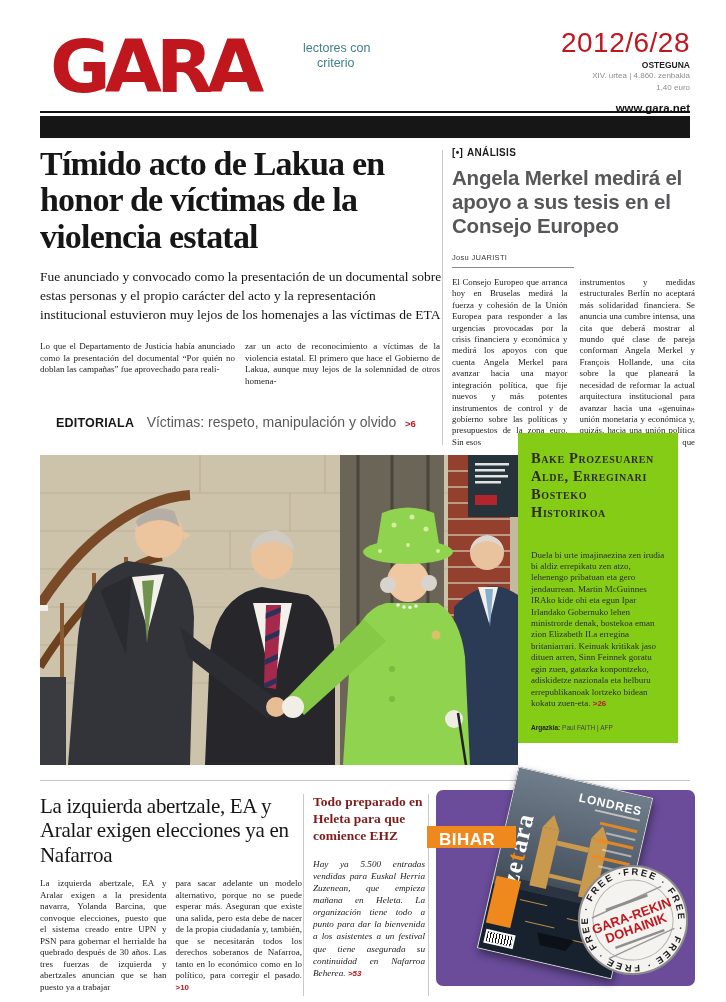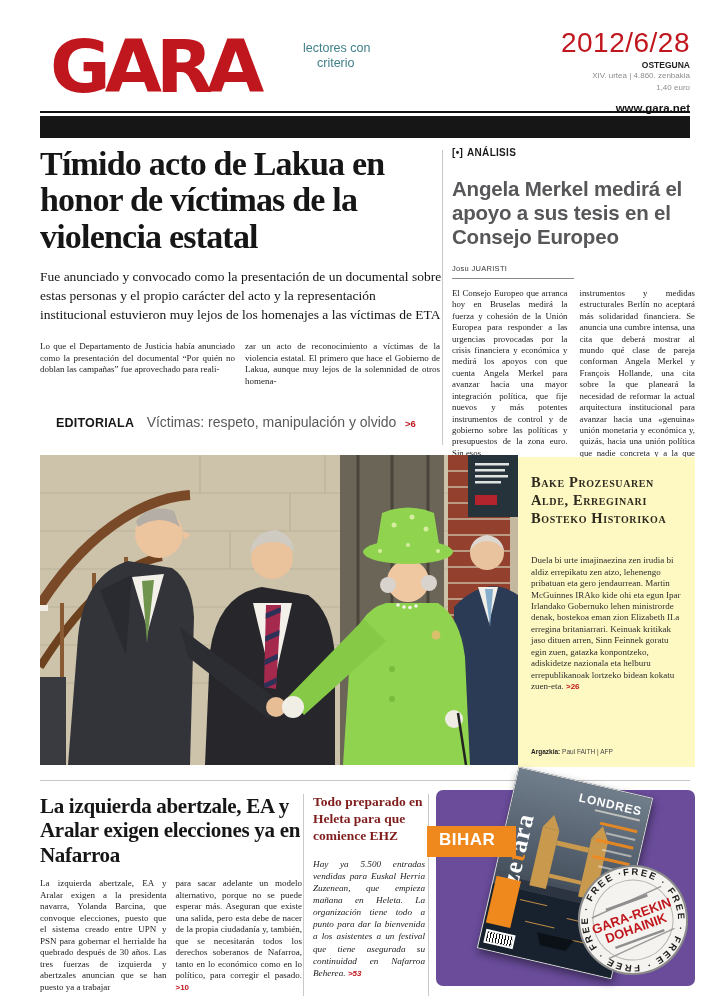--- a/index.html
+++ b/index.html
@@ -51,71 +51,71 @@
   .editorial-row .lab { font-weight:bold; font-size:12.5px; color:#161616; letter-spacing:0.2px; }
   .editorial-row .tit { font-size:14px; color:#5a5a5a; margin-left:8px; }
   .editorial-row .pref { font-size:9.5px; margin-left:4px; }
 
   .vrule { position:absolute; width:1px; background:#c9c9c9; }
 
   
   .analysis { position:absolute; left:452px; top:147px; width:243px; }
   .kicker { font-size:10px; font-weight:bold; color:#1c1c1c; letter-spacing:0.3px; }
   .kicker .bullet { margin-right:4px; }
-  .an-headline { margin-top:19px; font-size:20.5px; line-height:1.17; color:#57575a; letter-spacing:-0.2px; }
+  .an-headline { margin-top:8px; font-size:20.5px; line-height:1.17; color:#57575a; letter-spacing:-0.2px; }
   .byline {
     margin-top:15px; width:122px; font-size:7.5px; color:#3a3a3a;
     border-bottom:1px solid #8a8a8a; padding-bottom:5px; letter-spacing:0.3px;
   }
   .an-cols { margin-top:9px; gap:12px; }
   .an-cols .col { font-size:8.8px; line-height:1.3; }
 
   
   .photo-wrap { position:absolute; left:40px; top:455px; width:478px; height:310px; overflow:hidden; background:#cdc3ab; }
   .panel {
-    position:absolute; left:518px; top:457px; width:177px; height:310px;
-    background:#fef9c3; padding:16px 13px;
+    position:absolute; left:518px; top:433px; width:160px; height:310px;
+    background:#84cc16; padding:16px 13px;
   }
   .panel-title {
     font-family:"Liberation Serif", serif; font-variant:small-caps; font-weight:600;
     font-size:14.5px; line-height:1.25; letter-spacing:0.6px; color:#2f2b20;
   }
   .panel-body {
     margin-top:28px; font-family:"Liberation Serif", serif;
     font-size:9px; line-height:1.27; color:#2d2d2d;
   }
   .panel-credit { position:absolute; left:13px; bottom:12px; font-size:6.5px; color:#444; }
   .panel-credit b { color:#1d1d1d; }
 
   .bottom-rule { position:absolute; left:40px; width:650px; top:780px; height:1px; background:#c6c6c6; }
 
   
   .naf { position:absolute; left:40px; top:794px; width:262px; }
   .naf-headline {
-    font-family:"Liberation Serif", serif; font-weight:bold;
+    font-family:"Liberation Serif", serif; font-weight:normal;
     font-size:21px; line-height:1.16; letter-spacing:-0.3px; color:#161616;
   }
   .naf-cols { margin-top:11px; gap:9px; }
   .heleta { position:absolute; left:313px; top:794px; width:112px; }
   .heleta-headline {
     font-family:"Liberation Serif", serif; font-weight:bold;
     font-size:13.5px; line-height:1.25; color:#7f1d1d;
   }
   .heleta-body {
     margin-top:13px; font-family:"Liberation Serif", serif;
     font-size:9.2px; line-height:1.32; text-align:justify; color:#222;font-style:italic;
   }
 
   
   .promo {
     position:absolute; left:436px; top:790px; width:259px; height:196px;
     background:#6a4c9b; border-radius:7px;
   }
   .banner {
-    position:absolute; left:-9px; top:36px; width:89px; height:31px;
+    position:absolute; left:-9px; top:36px; width:89px; height:22px;
     background:#f0891d; color:#fff; font-weight:bold; font-size:17px;
     line-height:27px; padding-left:12px; letter-spacing:0.5px;
   }
   .mag {
     position:absolute; left:60px; top:-10px; width:138px; height:186px;
     transform:rotate(13deg); background:#454f5c; overflow:hidden;
     box-shadow:2px 4px 8px rgba(0,0,0,0.45); border:1px solid #d8d8d8;
   }
   .mag-sky { position:absolute; left:0; top:0; right:0; height:104px;
     background:linear-gradient(#707d8b,#47525f); }

